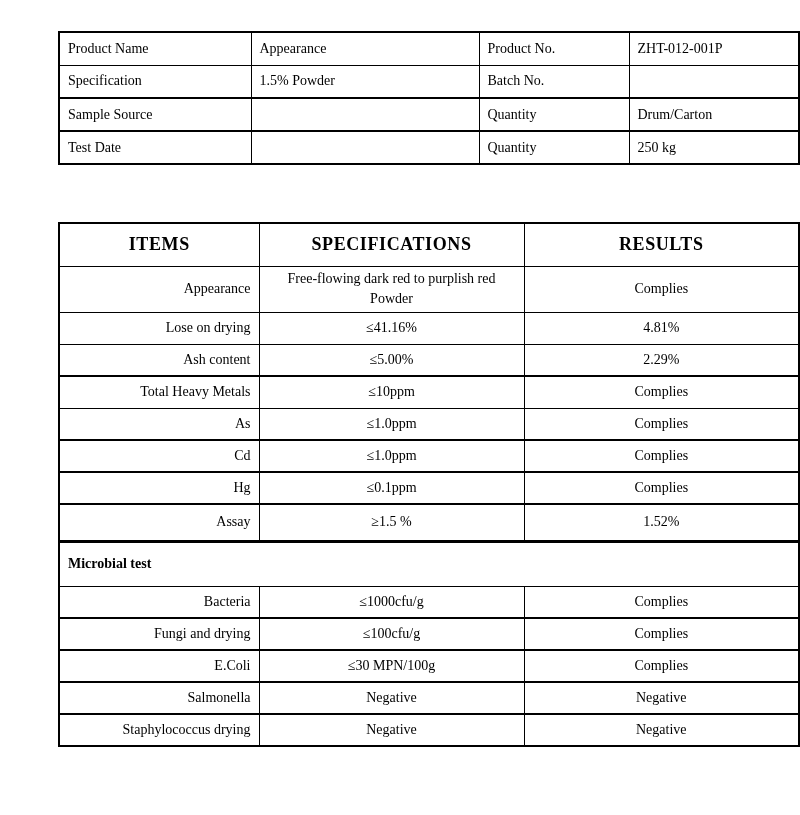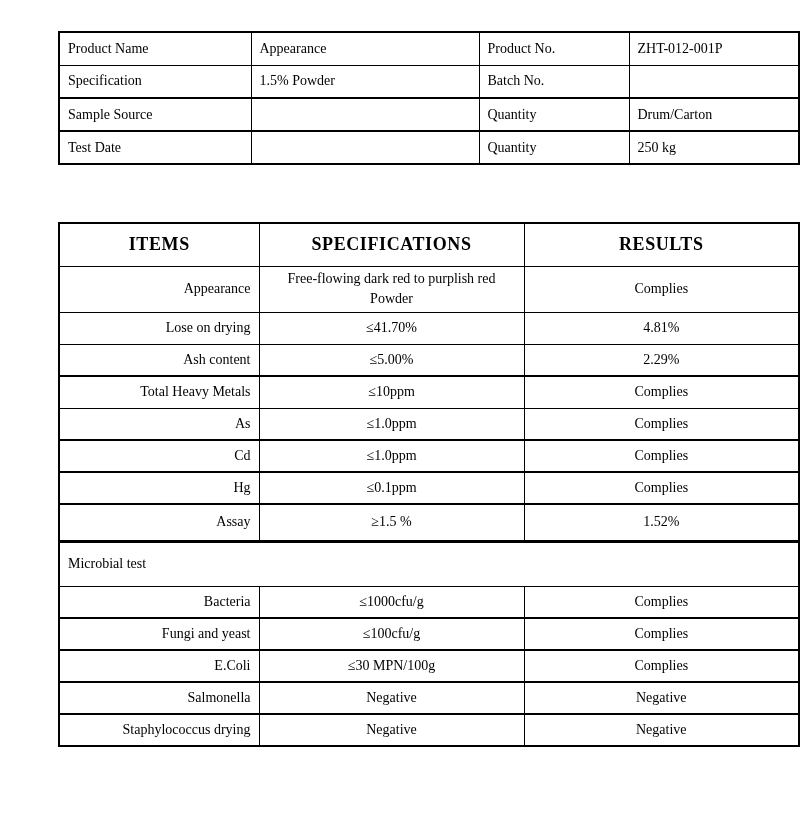--- a/index.html
+++ b/index.html
@@ -45,21 +45,21 @@
     letter-spacing: 0.6px;
     text-align: center;
   }
   #spec-table tr.b2 td { border-bottom-width: 2px; }
   #spec-table tr.b3 td { border-bottom-width: 3px; }
   #spec-table tr.r-appearance td { height: 46px; }
   #spec-table tr.r-assay td { height: 37px; }
   #spec-table tr.r-section td {
     height: 45px;
     text-align: left;
-    font-weight: normal;
+    font-weight: bold;
   }
   .spec-inner { display: inline-block; max-width: 232px; line-height: 1.45; }
 </style>
 </head>
 <body>
 
 <div class="page">
 
   <table id="info-table">
     <colgroup>
@@ -110,21 +110,21 @@
       </tr>
 
       <tr class="r-appearance">
         <td class="item">Appearance</td>
         <td><span class="spec-inner">Free-flowing dark red to purplish red Powder</span></td>
         <td>Complies</td>
       </tr>
 
       <tr>
         <td class="item">Lose on drying</td>
-        <td>≤41.70%</td>
+        <td>≤41.16%</td>
         <td>4.81%</td>
       </tr>
 
       <tr class="b2">
         <td class="item">Ash content</td>
         <td>≤5.00%</td>
         <td>2.29%</td>
       </tr>
 
       <tr>
@@ -162,21 +162,21 @@
         <td colspan="3">Microbial test</td>
       </tr>
 
       <tr class="b2">
         <td class="item">Bacteria</td>
         <td>≤1000cfu/g</td>
         <td>Complies</td>
       </tr>
 
       <tr class="b2">
-        <td class="item">Fungi and yeast</td>
+        <td class="item">Fungi and drying</td>
         <td>≤100cfu/g</td>
         <td>Complies</td>
       </tr>
 
       <tr class="b2">
         <td class="item">E.Coli</td>
         <td>≤30 MPN/100g</td>
         <td>Complies</td>
       </tr>
 

